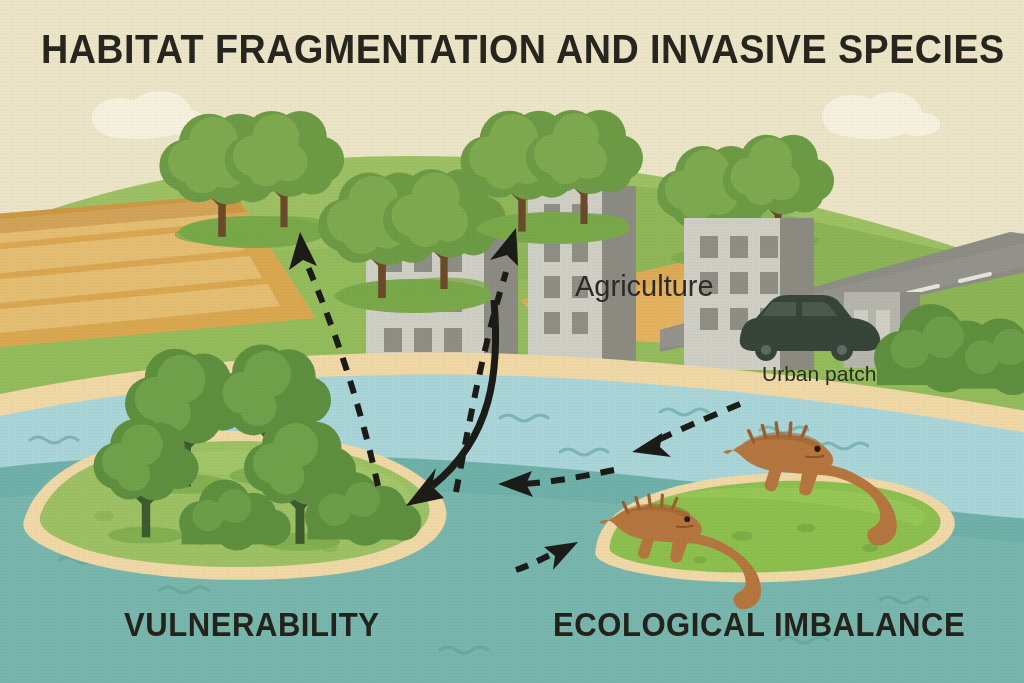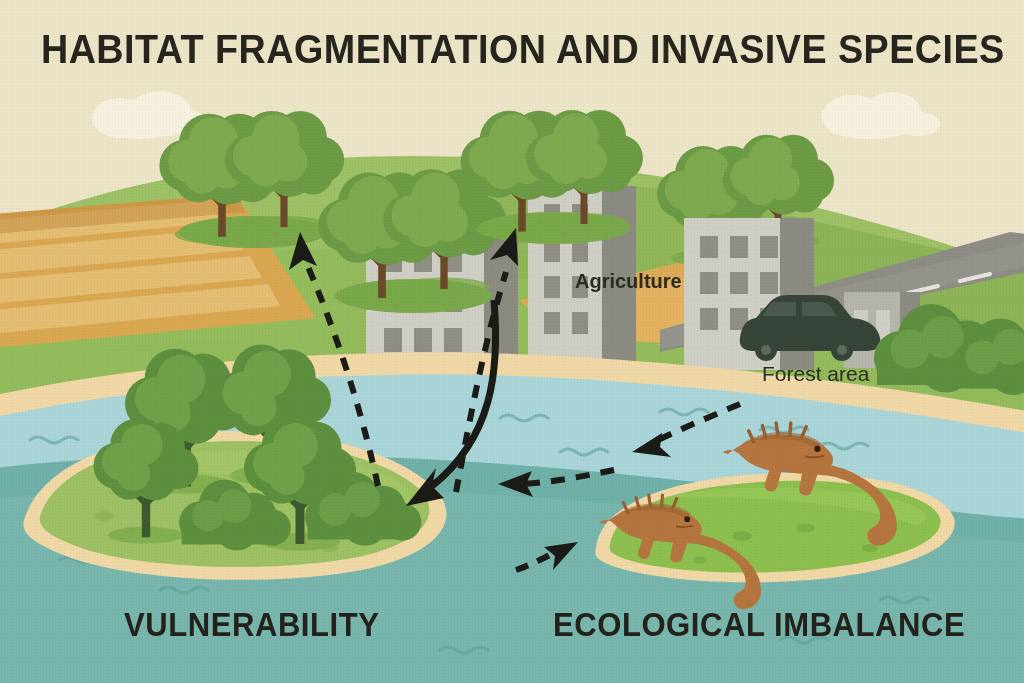--- a/index.html
+++ b/index.html
@@ -8,21 +8,21 @@
   #scene{position:absolute;inset:0;}
   .lbl{position:absolute;white-space:nowrap;color:#2b2b24;}
   #title{
     left:0;right:0;top:26px;text-align:center;
     font-size:41px;font-weight:bold;letter-spacing:.5px;
     color:#26261f;
     font-family:"Liberation Sans Narrow","Liberation Sans",sans-serif;
     transform:scaleX(.92);transform-origin:50% 50%;
   }
   #lbl-forest{left:338px;top:113px;font-size:22px;}
-  #lbl-agri{left:575px;top:270px;font-size:20px;font-weight:bold;}
+  #lbl-agri{left:575px;top:270px;font-size:29px;}
   #lbl-urban{left:762px;top:362px;font-size:21px;}
   .big-cap{
     font-size:33px;font-weight:bold;color:#23231c;letter-spacing:.6px;
     font-family:"Liberation Sans Narrow","Liberation Sans",sans-serif;
     transform:scaleX(.94);transform-origin:0 50%;
   }
   #lbl-vuln{left:124px;top:606px;}
   #lbl-eco{left:553px;top:606px;}
   .grain{position:absolute;inset:0;pointer-events:none;opacity:.055;
     background-image:radial-gradient(#000 0.5px,transparent 0.6px);
@@ -368,20 +368,20 @@
       </g>
 
     </g>
   </svg>
 
   <div id="title" class="lbl">HABITAT FRAGMENTATION AND INVASIVE SPECIES</div>
 
 
   <div id="lbl-agri" class="lbl">Agriculture</div>
 
-  <div id="lbl-urban" class="lbl">Forest area</div>
+  <div id="lbl-urban" class="lbl">Urban patch</div>
 
   <div id="lbl-vuln" class="lbl big-cap">VULNERABILITY</div>
 
   <div id="lbl-eco" class="lbl big-cap">ECOLOGICAL IMBALANCE</div>
 
   <div class="grain"></div>
 </div>
 
 </body></html>

